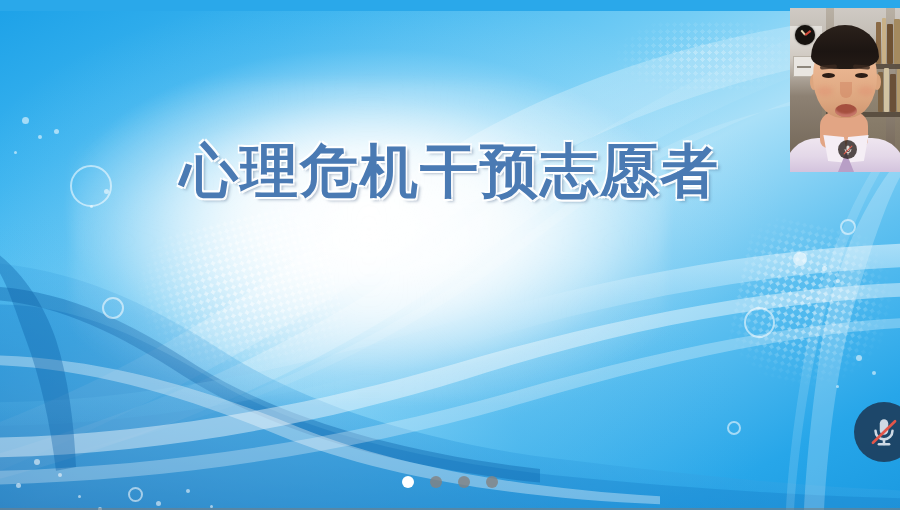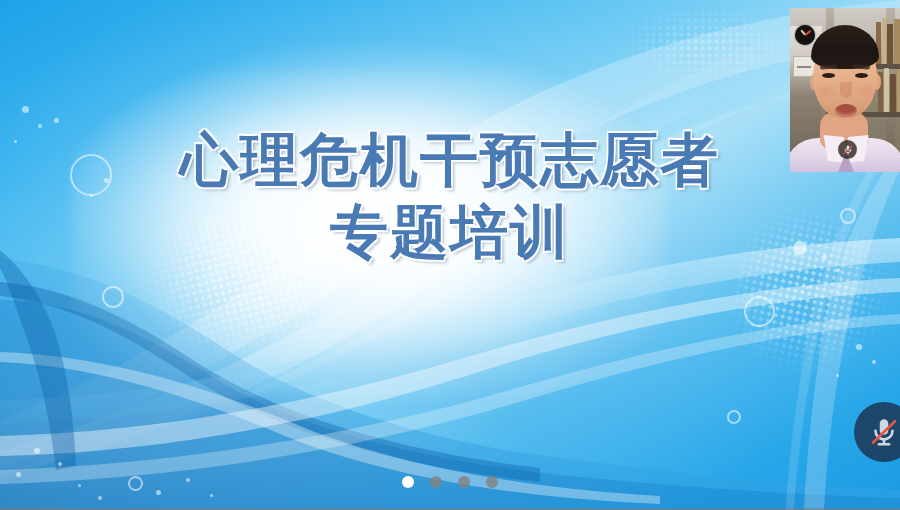--- a/index.html
+++ b/index.html
@@ -22,20 +22,21 @@
 
   
   .slide {
     position: absolute;
     inset: 0;
     overflow: hidden;
     background:
       radial-gradient(ellipse 46% 44% at 41% 40%, rgba(255,255,255,0.97) 0%, rgba(255,255,255,0.80) 28%, rgba(235,248,254,0.42) 52%, rgba(190,230,250,0.10) 74%, rgba(255,255,255,0) 100%),
       radial-gradient(ellipse 60% 50% at 25% 88%, rgba(120,205,245,0.55) 0%, rgba(60,175,235,0.25) 55%, rgba(0,0,0,0) 100%),
       linear-gradient(152deg, #1ea2e8 0%, #3cb4ef 18%, #74cdf5 38%, #a9e0f8 52%, #5ec0f0 70%, #27a6e9 88%, #1b9ae1 100%);
+    margin-top: 11px;
   }
 
   .slide-bottom-line {
     position: absolute;
     left: 0; right: 0; bottom: 0;
     height: 2px;
     background: rgba(120,125,130,0.55);
   }
 
   
@@ -441,21 +442,20 @@
         <div class="bubble" style="left: 16px; top: 472px; width: 5px; height: 5px;"></div>
         <div class="bubble" style="left: 78px; top: 484px; width: 3px; height: 3px;"></div>
         <div class="bubble" style="left: 156px; top: 490px; width: 5px; height: 5px;"></div>
         <div class="bubble" style="left: 186px; top: 478px; width: 4px; height: 4px;"></div>
         <div class="bubble" style="left: 210px; top: 494px; width: 3px; height: 3px;"></div>
         <div class="bubble" style="left: 98px; top: 496px; width: 4px; height: 4px;"></div>
       </div>
 
     <div class="title-block">
       <div class="title-line">心理危机干预志愿者</div>
-      <div class="title-line">专题培训</div>
     </div>
 
 
     <div class="carousel-dots" id="carousel-dots">
         <div class="dot active"></div>
         <div class="dot"></div>
         <div class="dot"></div>
         <div class="dot"></div>
       </div>
 

